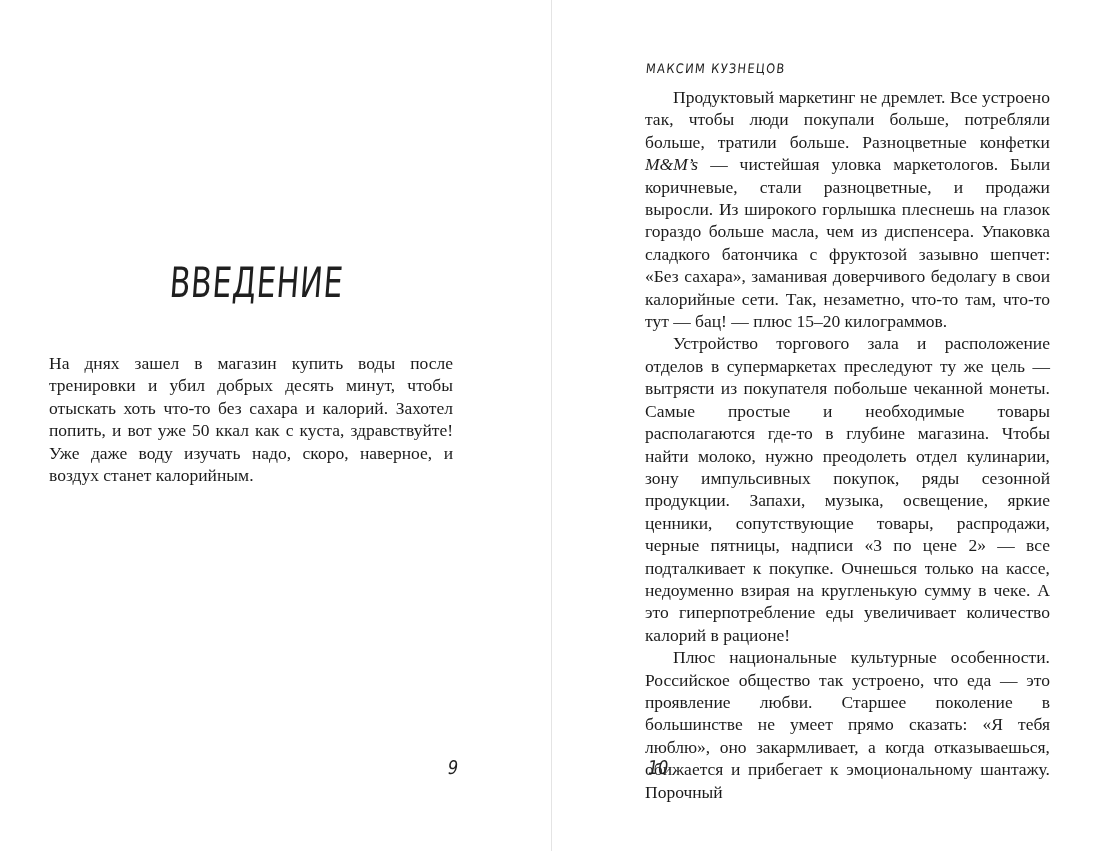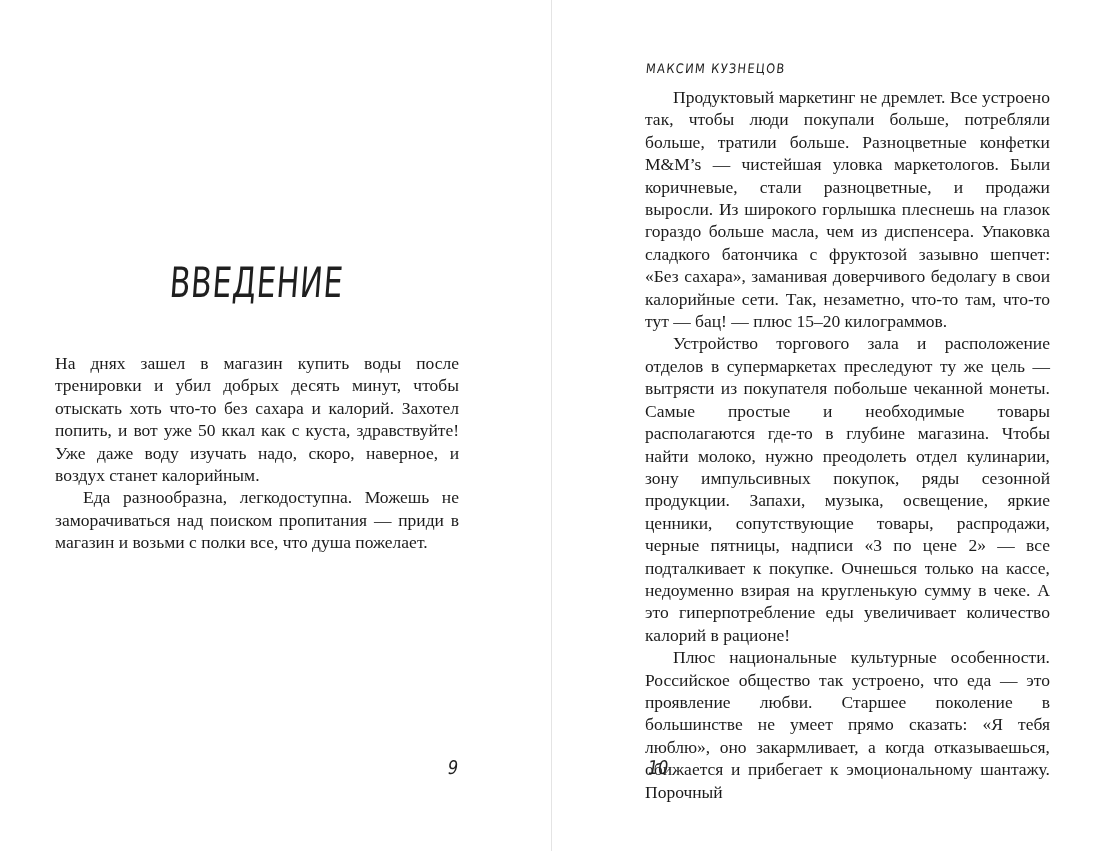--- a/index.html
+++ b/index.html
@@ -39,41 +39,42 @@
   .chapter-title .hand {
     display: inline-block;
     transform: scaleX(0.72) skewX(-6deg);
     letter-spacing: 1px;
   }
   .text-block {
     position: absolute;
     width: 404px;
   }
   .text-block--left {
-    left: 55px;
+    left: 49px;
     top: 352px;
   }
   .text-block--right {
     left: 645px;
     top: 86px;
     width: 405px;
   }
   .text-block p {
     margin: 0;
     text-align: justify;
     font-size: 17.5px;
     line-height: 22.4px;
     text-indent: 28px;
     hyphens: auto;
     -webkit-hyphens: auto;
   }
   .text-block p.no-indent {
     text-indent: 0;
   }
   .em {
+    font-style: italic;
   }
   
   .running-header {
     position: absolute;
     left: 646px;
     top: 61px;
     font-family: "DejaVu Sans", sans-serif;
     font-size: 13px;
     font-weight: 500;
     letter-spacing: 1.5px;
@@ -107,21 +108,20 @@
 <body>
 
 <div class="gutter-line"></div>
 
 <div class="chapter-title">
   <span class="hand">ВВЕДЕНИЕ</span>
 </div>
 
 <div class="text-block text-block--left">
   <p class="no-indent">На днях зашел в магазин купить воды после тренировки и убил добрых десять минут, чтобы отыскать хоть что-то без сахара и калорий. Захотел попить, и вот уже 50 ккал как с куста, здравствуйте! Уже даже воду изучать надо, скоро, наверное, и воздух станет калорийным.</p>
-  <p>Еда разнообразна, легкодоступна. Можешь не заморачиваться над поиском пропитания — приди в магазин и возьми с полки все, что душа пожелает.</p>
 </div>
 
 <div class="page-number page-number--left">
   <span class="hand">9</span>
 </div>
 
 <div class="running-header">МАКСИМ КУЗНЕЦОВ</div>
 
 <div class="text-block text-block--right">
   <p><span>Продуктовый маркетинг не дремлет. Все устроено так, чтобы люди покупали больше, потребляли больше, тратили больше. Разноцветные конфетки </span><span class="em">M&amp;M’s</span><span> — чистейшая уловка маркетологов. Были коричневые, стали разноцветные, и продажи выросли. Из широкого горлышка плеснешь на глазок гораздо больше масла, чем из диспенсера. Упаковка сладкого батончика с фруктозой зазывно шепчет: «Без сахара», заманивая доверчивого бедолагу в свои калорийные сети. Так, незаметно, что-то там, что-то тут — бац! — плюс 15–20 килограммов.</span></p>

